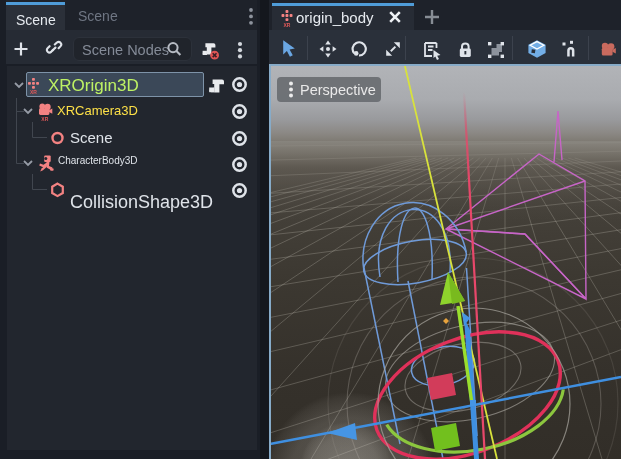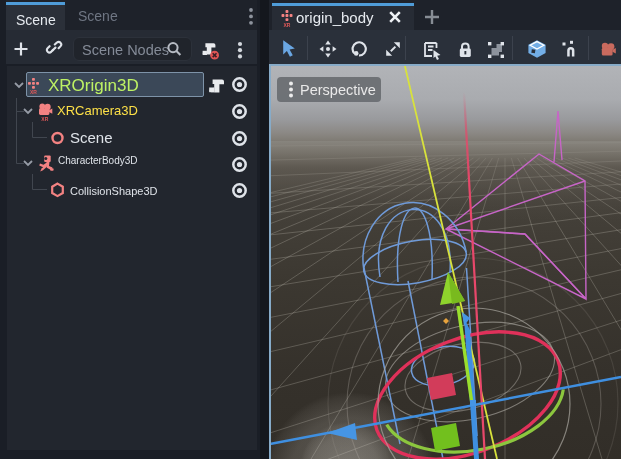--- a/index.html
+++ b/index.html
@@ -109,21 +109,21 @@
       <path d="M 7.5 6.5 L 10.5 6.5 L 10 11 L 13.5 12.5 L 12 15 L 7.8 12.8 Z"></path>
       <path d="M 7.8 7.5 L 4.5 9.8 L 1 8.4 L 0.2 10.4 L 4.8 12.6 L 8.8 10.3 Z"></path>
       <path d="M 8.2 11.5 L 4 15.2 L 1.2 16.4 L 2.6 13.4 L 6.3 10.2 Z"></path>
       <rect x="11.2" y="13.2" width="3.4" height="2.6" rx="0.8"></rect>
     </g>
   </svg>
 <div class="abs" style="left:58px;top:155px;font-size:10px;color:#dfe3e9">CharacterBody3D</div>
 <svg style="position:absolute;left:50px;top:182px" width="16" height="16" viewBox="0 0 16 16">
     <path d="M 7.5 1.6 L 12.8 4.7 L 12.8 11 L 7.5 14.1 L 2.2 11 L 2.2 4.7 Z" fill="none" stroke="#f38282" stroke-width="2.2"></path>
   </svg>
-<div class="abs" style="left:70px;top:185px;font-size:11px;color:#dfe3e9">CollisionShape3D</div>
+<div class="abs" style="left:70px;top:192px;font-size:18px;color:#dfe3e9">CollisionShape3D</div>
 <svg style="position:absolute;left:231px;top:76px" width="17" height="17" viewBox="0 0 17 17">
     <circle cx="8.5" cy="8.5" r="6.2" fill="none" stroke="#dfe3e9" stroke-width="2.5"></circle>
     <circle cx="8.5" cy="8.5" r="2.6" fill="#dfe3e9"></circle>
   </svg>
 <svg style="position:absolute;left:231px;top:103px" width="17" height="17" viewBox="0 0 17 17">
     <circle cx="8.5" cy="8.5" r="6.2" fill="none" stroke="#dfe3e9" stroke-width="2.5"></circle>
     <circle cx="8.5" cy="8.5" r="2.6" fill="#dfe3e9"></circle>
   </svg>
 <svg style="position:absolute;left:231px;top:130px" width="17" height="17" viewBox="0 0 17 17">
     <circle cx="8.5" cy="8.5" r="6.2" fill="none" stroke="#dfe3e9" stroke-width="2.5"></circle>

